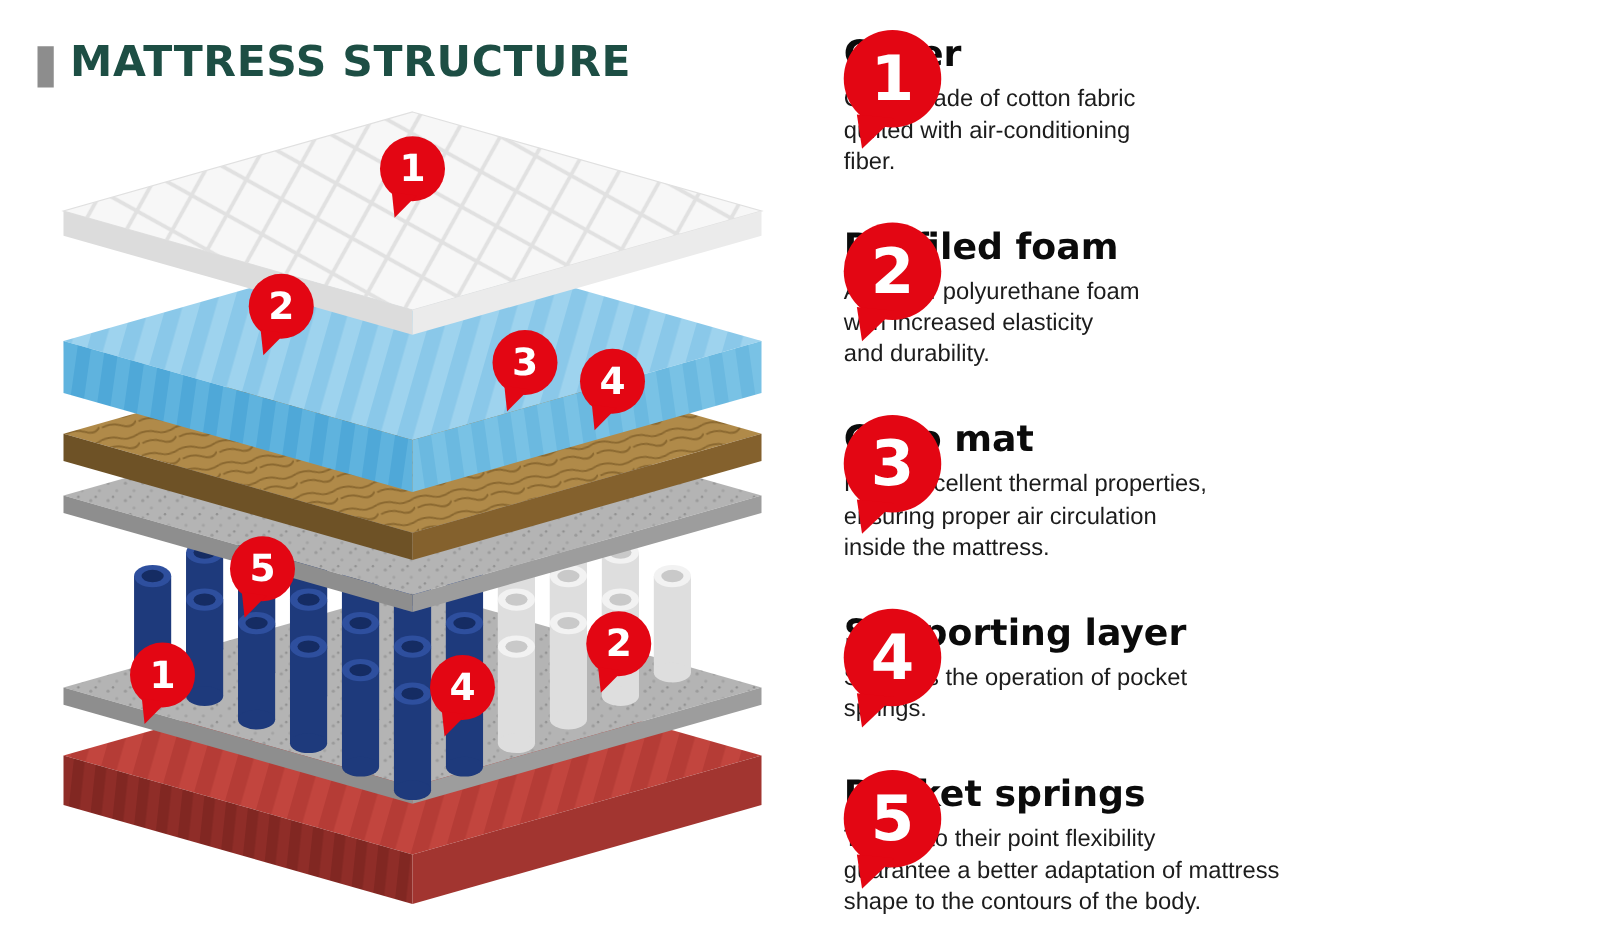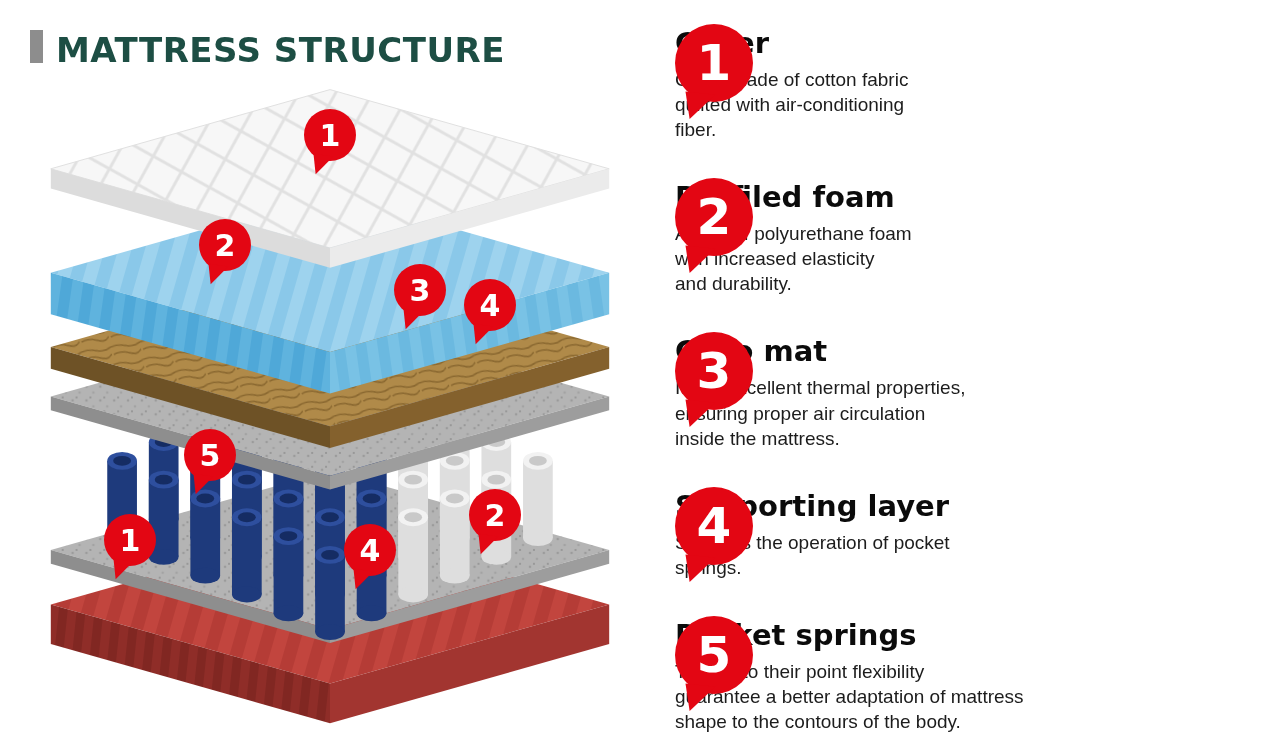--- a/index.html
+++ b/index.html
@@ -2,21 +2,21 @@
 <html style="--accent: #e30613; --title-color: #1d4e44;"><head>
 <meta charset="utf-8">
 <style>
   :root{ --accent:#e30613; --title-color:#1d4e44; }
   *{ box-sizing:border-box; margin:0; padding:0; }
   html,body{ width:1280px; height:743px; overflow:hidden; background:#ffffff;
              font-family:"Liberation Sans", sans-serif; }
   .stage{ position:relative; width:1280px; height:743px; background:#fff; }
 
   
-  .header{ position:absolute; left:30px; top:30px; display:flex; align-items:flex-start; }
+  .header{ position:absolute; left:30px; top:30px; display:flex; align-items:flex-end; }
   .title-bar{ width:13px; height:33px; background:#8d8d8d; margin-right:13px; }
   .page-title{ font-family:"DejaVu Sans", sans-serif; font-size:34px; font-weight:800;
                color:var(--title-color); letter-spacing:0.5px; }
 
   
   .diagram{ position:absolute; left:25px; top:50px; width:615px; height:693px; }
   .diagram svg{ display:block; }
 
   .pin{ position:absolute; background:var(--accent); color:#fff; border-radius:50%;
         display:flex; align-items:center; justify-content:center;

